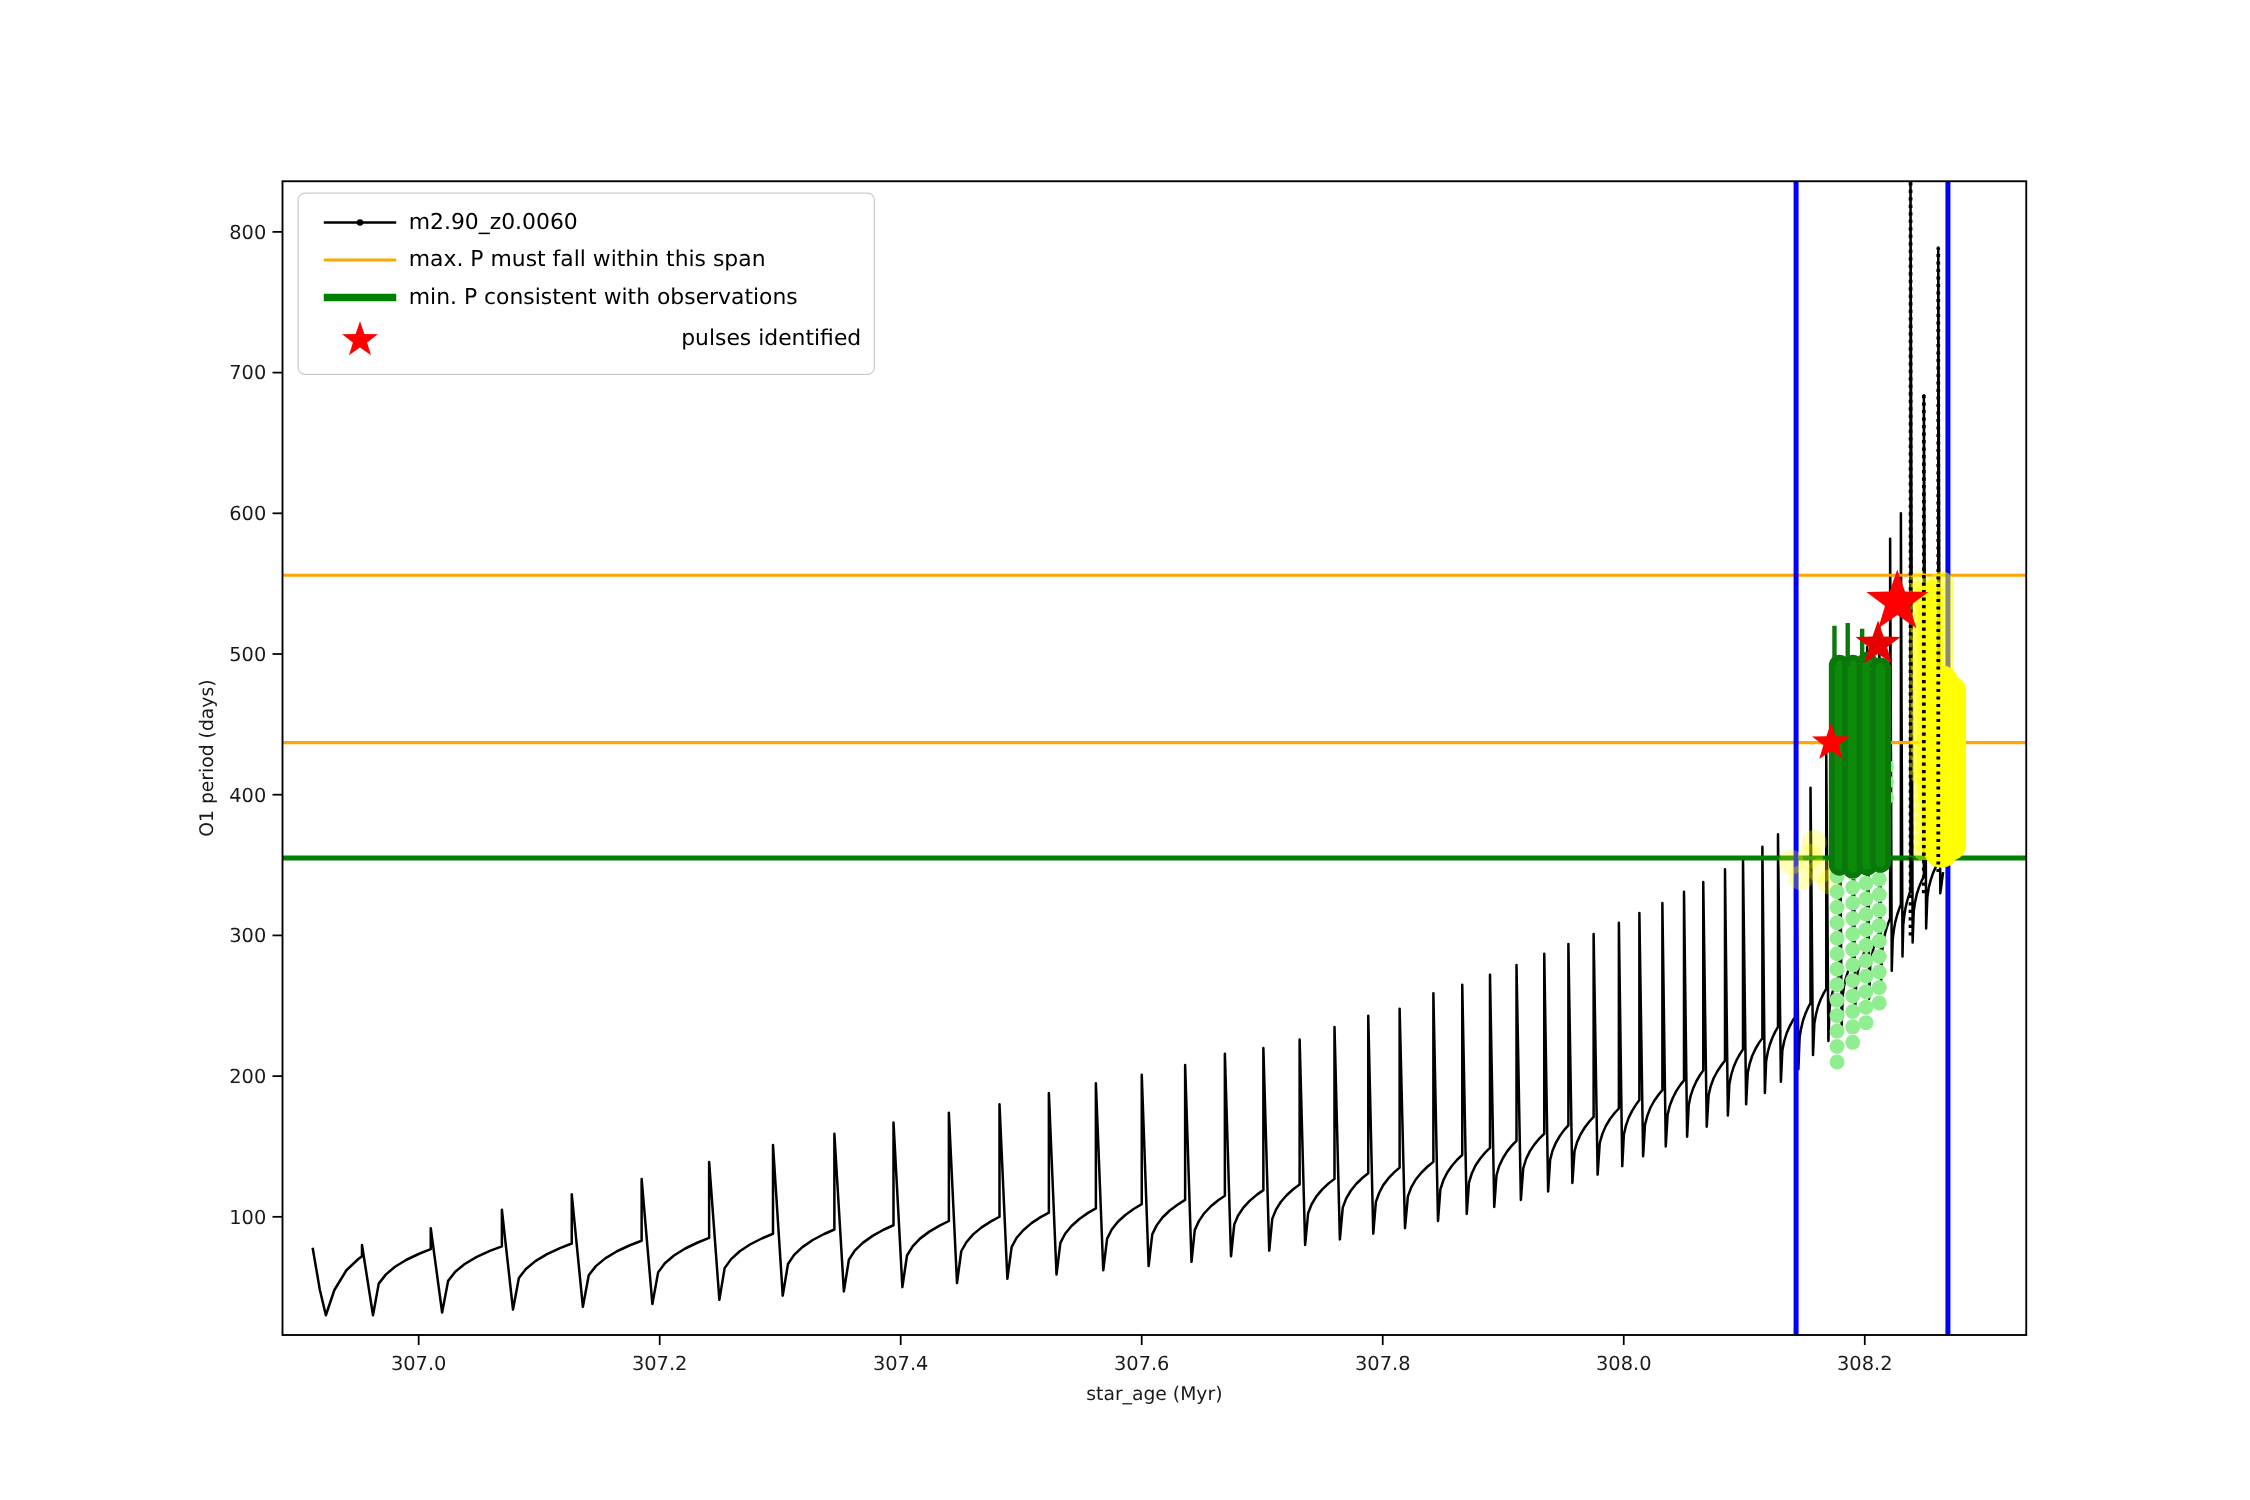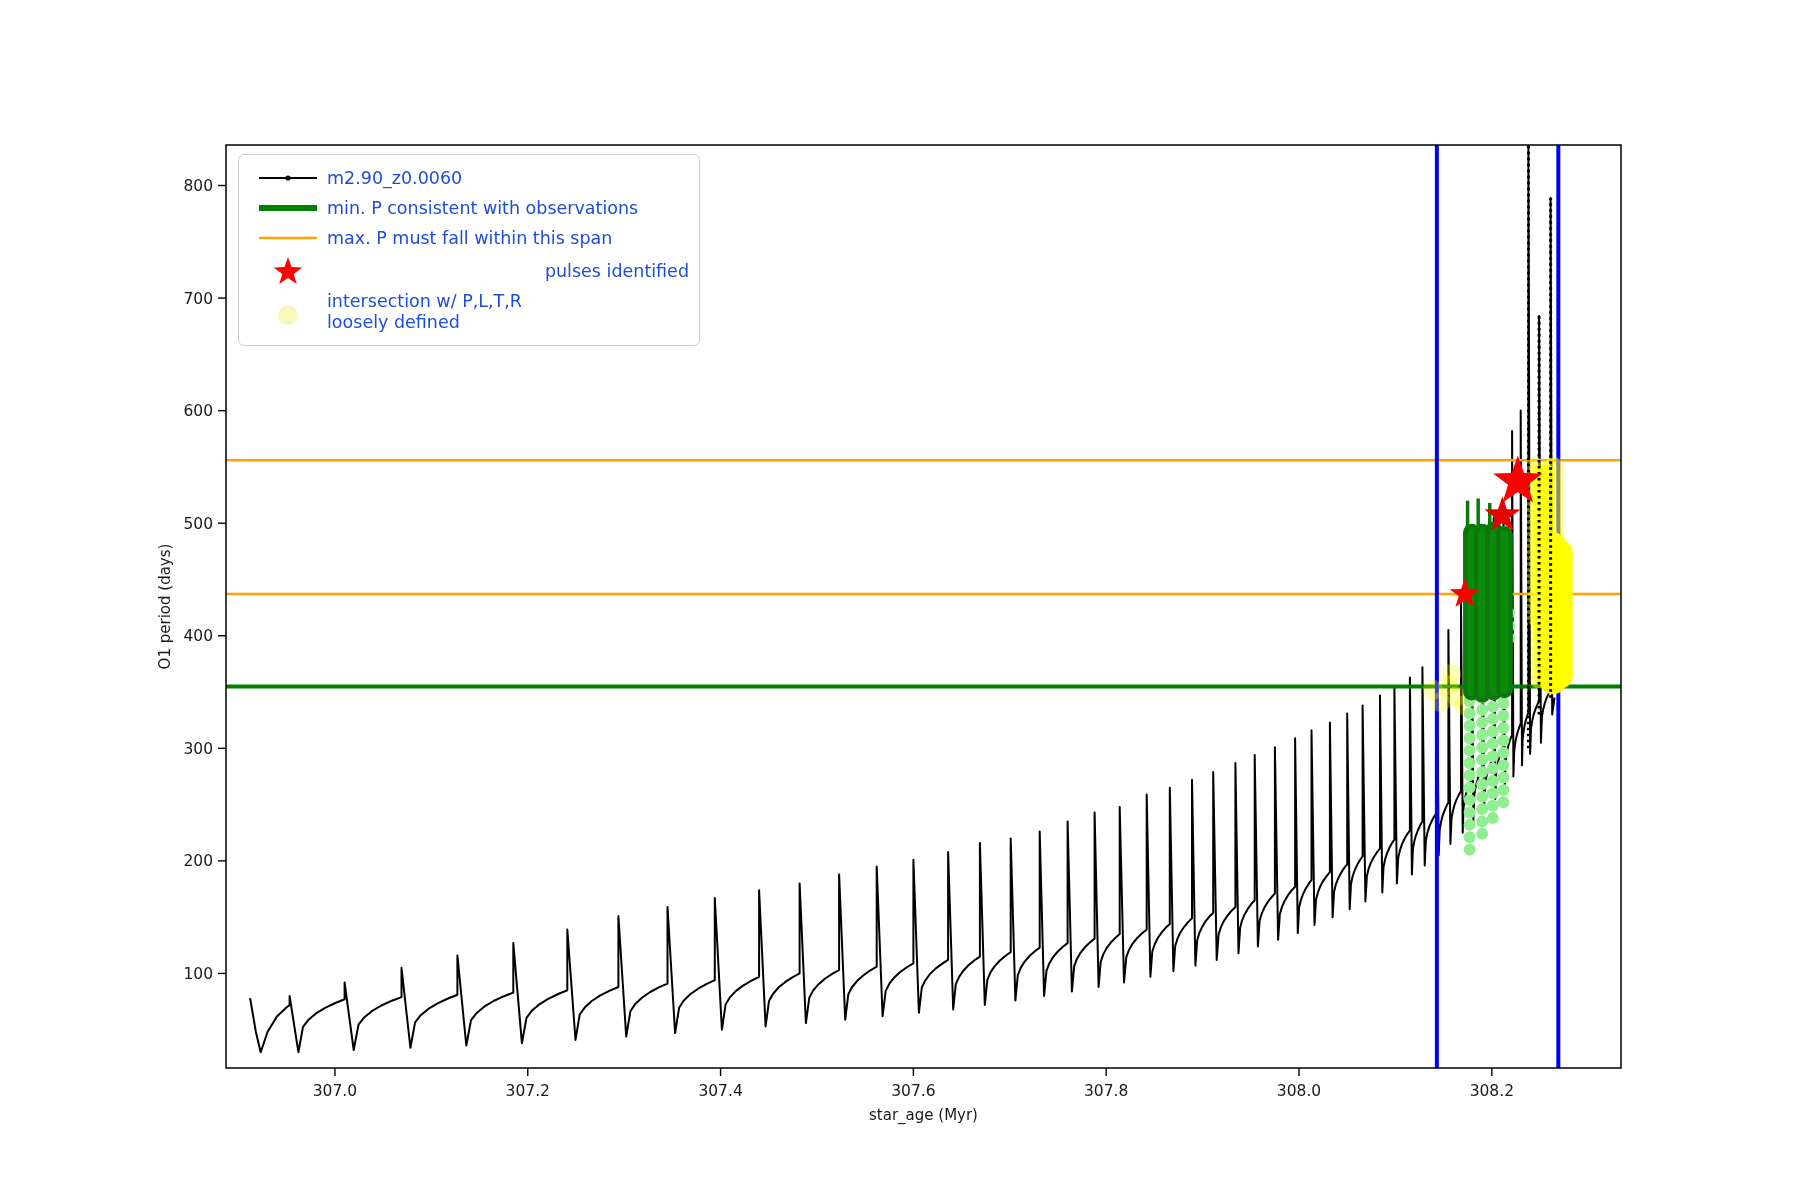--- a/index.html
+++ b/index.html
@@ -8,21 +8,21 @@
   #plot{position:absolute;left:0;top:0;}
   
   #legend{
     position:absolute;left:238px;top:154px;width:462px;
     background:rgba(255,255,255,0.85);
     border:1px solid #cccccc;border-radius:6px;
     padding:8px 10px 10px 10px;box-sizing:border-box;
   }
   .lg-row{display:flex;align-items:center;min-height:30px;}
   .lg-handle{width:78px;flex:0 0 78px;display:flex;align-items:center;justify-content:center;}
-  .lg-label{font-size:17.5px;color:#1d4ed8;line-height:1.18;}
+  .lg-label{font-size:17.5px;color:#000000;line-height:1.18;}
   .lg-two{display:flex;flex-direction:column;justify-content:center;}
 </style>
 </head>
 <body>
 
 <div id="figure">
   <svg id="plot" width="1800" height="1200">
       <defs>
         <clipPath id="plotclip">
           <rect x="226" y="145" width="1395" height="923"></rect>
@@ -209,46 +209,35 @@
         <svg width="64" height="24" viewBox="0 0 64 24">
           <line x1="3" y1="12" x2="61" y2="12" stroke-width="2" stroke="#000000"></line>
           <circle cx="32" cy="12" r="2.6" fill="#000000"></circle>
         </svg>
       </span>
       <span class="lg-label">m2.90_z0.0060</span>
     </div>
     <div class="lg-row">
       <span class="lg-handle">
         <svg width="64" height="24" viewBox="0 0 64 24">
+          <line x1="3" y1="12" x2="61" y2="12" stroke-width="2.5" stroke="#ffa500"></line>
+        </svg>
+      </span>
+      <span class="lg-label">max. P must fall within this span</span>
+    </div>
+    <div class="lg-row">
+      <span class="lg-handle">
+        <svg width="64" height="24" viewBox="0 0 64 24">
           <line x1="3" y1="12" x2="61" y2="12" stroke-width="6" stroke="#008000"></line>
         </svg>
       </span>
       <span class="lg-label">min. P consistent with observations</span>
-    </div>
-    <div class="lg-row">
-      <span class="lg-handle">
-        <svg width="64" height="24" viewBox="0 0 64 24">
-          <line x1="3" y1="12" x2="61" y2="12" stroke-width="2.5" stroke="#ffa500"></line>
-        </svg>
-      </span>
-      <span class="lg-label">max. P must fall within this span</span>
     </div>
     <div class="lg-row" style="min-height:36px;justify-content:space-between;">
       <span class="lg-handle">
         <svg width="64" height="34" viewBox="0 -4 64 32">
           <path d="M32,-2 L35.5,8.1 L46.3,8.4 L37.7,14.9 L40.8,25.1 L32,19 L23.2,25.1 L26.3,14.9 L17.7,8.4 L28.5,8.1 Z" fill="#ff0000"></path>
         </svg>
       </span>
       <span class="lg-label">pulses identified</span>
-    </div>
-    <div class="lg-row" style="min-height:46px;">
-      <span class="lg-handle">
-        <svg width="64" height="34" viewBox="0 0 64 34">
-          <circle cx="32" cy="20" r="10" fill="#f8f8bc"></circle>
-        </svg>
-      </span>
-      <span class="lg-two">
-        <span class="lg-label">intersection w/ P,L,T,R</span>
-        <span class="lg-label">loosely defined</span>
-      </span>
     </div>
   </div>
 </div>
 
 </body></html>

